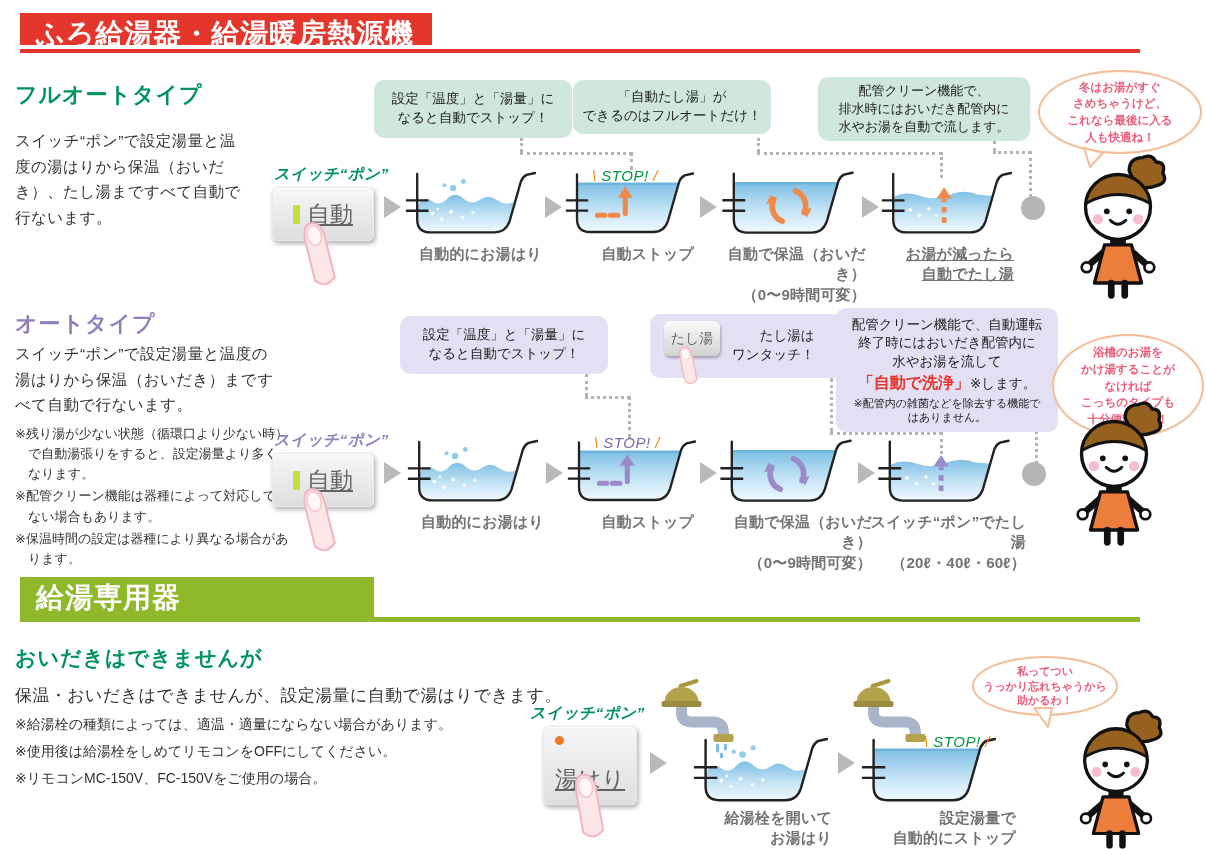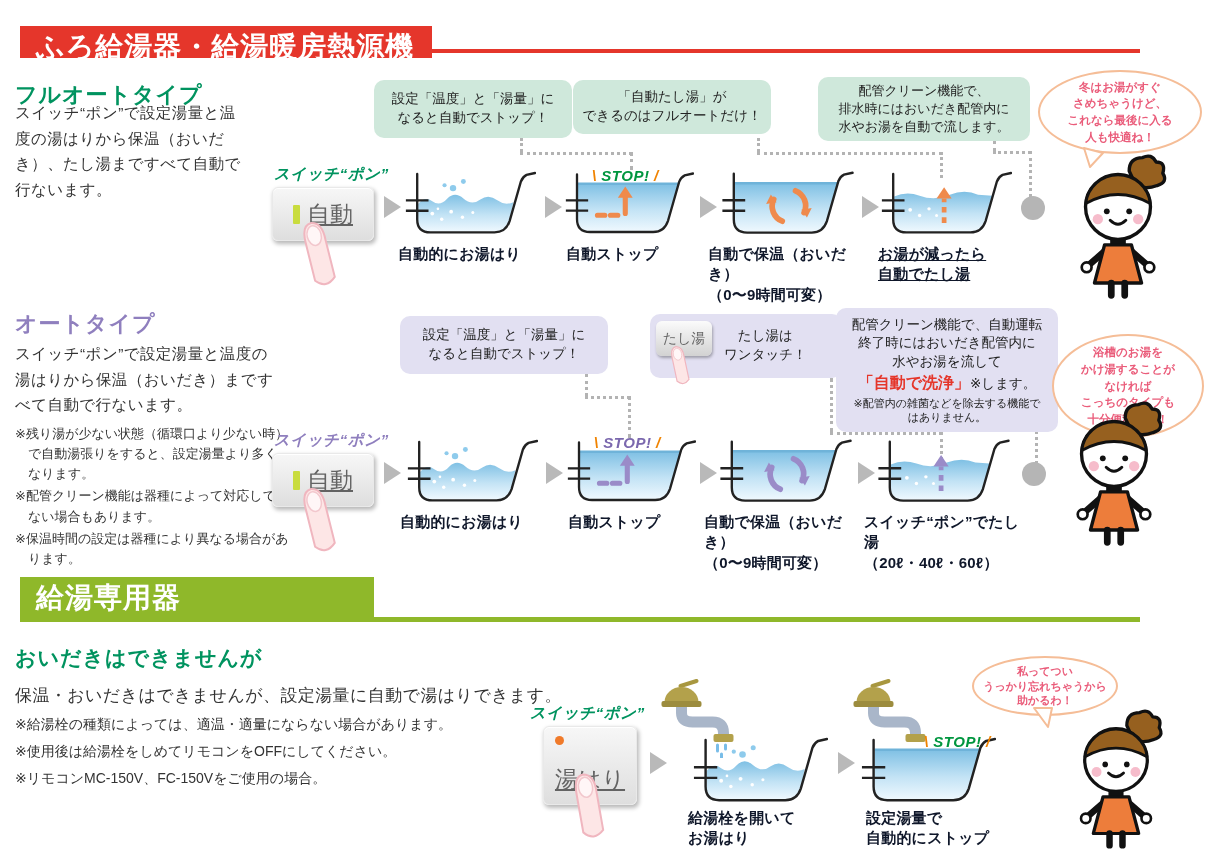--- a/index.html
+++ b/index.html
@@ -47,41 +47,41 @@
   .btn.vert{flex-direction:column;justify-content:flex-end;padding-bottom:9px;gap:0;}
   .btn-small{width:56px;height:35px;background:linear-gradient(#fbfbfb,#d2d2d2);border-radius:6px;
        box-shadow:1px 2px 3px rgba(0,0,0,.3);display:flex;align-items:center;justify-content:center;
        font-size:14px;color:#666;}
 
   
   .tri{position:absolute;width:0;height:0;border-top:11px solid transparent;border-bottom:11px solid transparent;border-left:17px solid #b9b9b9;}
   .enddot{position:absolute;width:24px;height:24px;border-radius:50%;background:#b5b5b5;}
 
   
-  .steplabel{position:absolute;font-weight:bold;font-size:15px;line-height:1.35;text-align:left;color:#0f172a;letter-spacing:0.2px;}
-
-  
-  .stop{position:absolute;font-weight:bold;font-size:15px;letter-spacing:0.5px;font-style:italic;}
+  .steplabel{position:absolute;font-weight:bold;font-size:15px;line-height:1.35;text-align:right;color:#737373;letter-spacing:0.2px;}
+
+  
+  .stop{position:absolute;font-weight:normal;font-size:15px;letter-spacing:0.5px;font-style:italic;}
   .stop::before{content:"\\ ";color:#f08300;} .stop::after{content:" /";color:#f08300;}
   .stop.g{color:#00963f;} .stop.p{color:#7b68ae;}
 
   
   .quote{position:absolute;background:#fff;border:2px solid #f5bd97;border-radius:50%;
          display:flex;align-items:center;justify-content:center;text-align:center;
          color:#ea5c7a;font-weight:bold;font-size:11.5px;line-height:1.45;}
   .quote.small{font-size:11px;line-height:1.35;}
   .tailsvg{position:absolute;}
 
   
   .cl-clean{flex-direction:column;padding:6px 4px;}
   .cl-clean .l1{font-size:13.5px;line-height:1.38;}
   .cl-clean .l2{font-size:13.5px;margin-top:1px;}
   .cl-clean .l2 .red{color:#e5362b;font-weight:bold;font-size:16px;}
   .cl-clean .l3{font-size:11px;line-height:1.3;margin-top:1px;}
-  .cl-tashiyu{justify-content:flex-start;padding-left:6px;gap:10px;text-align:center;}
+  .cl-tashiyu{justify-content:flex-start;padding-left:14px;gap:10px;text-align:right;}
   .btnwrap{position:relative;width:58px;height:50px;}
 </style>
 </head>
 <body>
 
 <svg width="0" height="0" style="position:absolute" aria-hidden="true">
   <defs>
     <linearGradient id="wg" x1="0" y1="0" x2="0" y2="1">
       <stop offset="0" stop-color="#7fc0e4"></stop>
         <stop offset="0.55" stop-color="#c3e3f5"></stop>
@@ -144,24 +144,24 @@
       <rect x="5" y="23" width="40" height="6" rx="2" fill="#9c8c3e"></rect>
       <path d="M25 29 v6 q0 9 11 9 h20 q11 0 11 11 v3" fill="none" stroke="#a9b6c9" stroke-width="11"></path>
       <rect x="57" y="56" width="20" height="8" rx="2" fill="#b3a14b"></rect>
     </g>
   </defs>
 </svg>
 
 <div class="stage">
 
   <div class="rule red" style="left:20px;top:49px;width:1120px;"></div>
-  <div class="banner red" style="left:20px;top:26px;width:396px;height:32px;">ふろ給湯器・給湯暖房熱源機</div>
+  <div class="banner red" style="left:20px;top:13px;width:396px;height:32px;">ふろ給湯器・給湯暖房熱源機</div>
 
   <div class="h2 green" style="left:15px;top:80px;">フルオートタイプ</div>
-  <div class="desc" style="left:15px;top:100px;width:236px;">スイッチ“ポン”で設定湯量と温度の湯はりから保温（おいだき）、たし湯まですべて自動で行ないます。</div>
+  <div class="desc" style="left:15px;top:128px;width:236px;">スイッチ“ポン”で設定湯量と温度の湯はりから保温（おいだき）、たし湯まですべて自動で行ないます。</div>
 
   <div class="dotv" style="left:520px;top:138px;height:14px;"></div>
   <div class="doth" style="left:520px;top:152px;width:112px;"></div>
   <div class="dotv" style="left:630px;top:152px;height:18px;"></div>
   <div class="dotv" style="left:757px;top:138px;height:14px;"></div>
   <div class="doth" style="left:757px;top:152px;width:185px;"></div>
   <div class="dotv" style="left:940px;top:152px;height:26px;"></div>
   <div class="dotv" style="left:993px;top:141px;height:10px;"></div>
   <div class="doth" style="left:993px;top:151px;width:38px;"></div>
   <div class="dotv" style="left:1029px;top:151px;height:46px;"></div>

